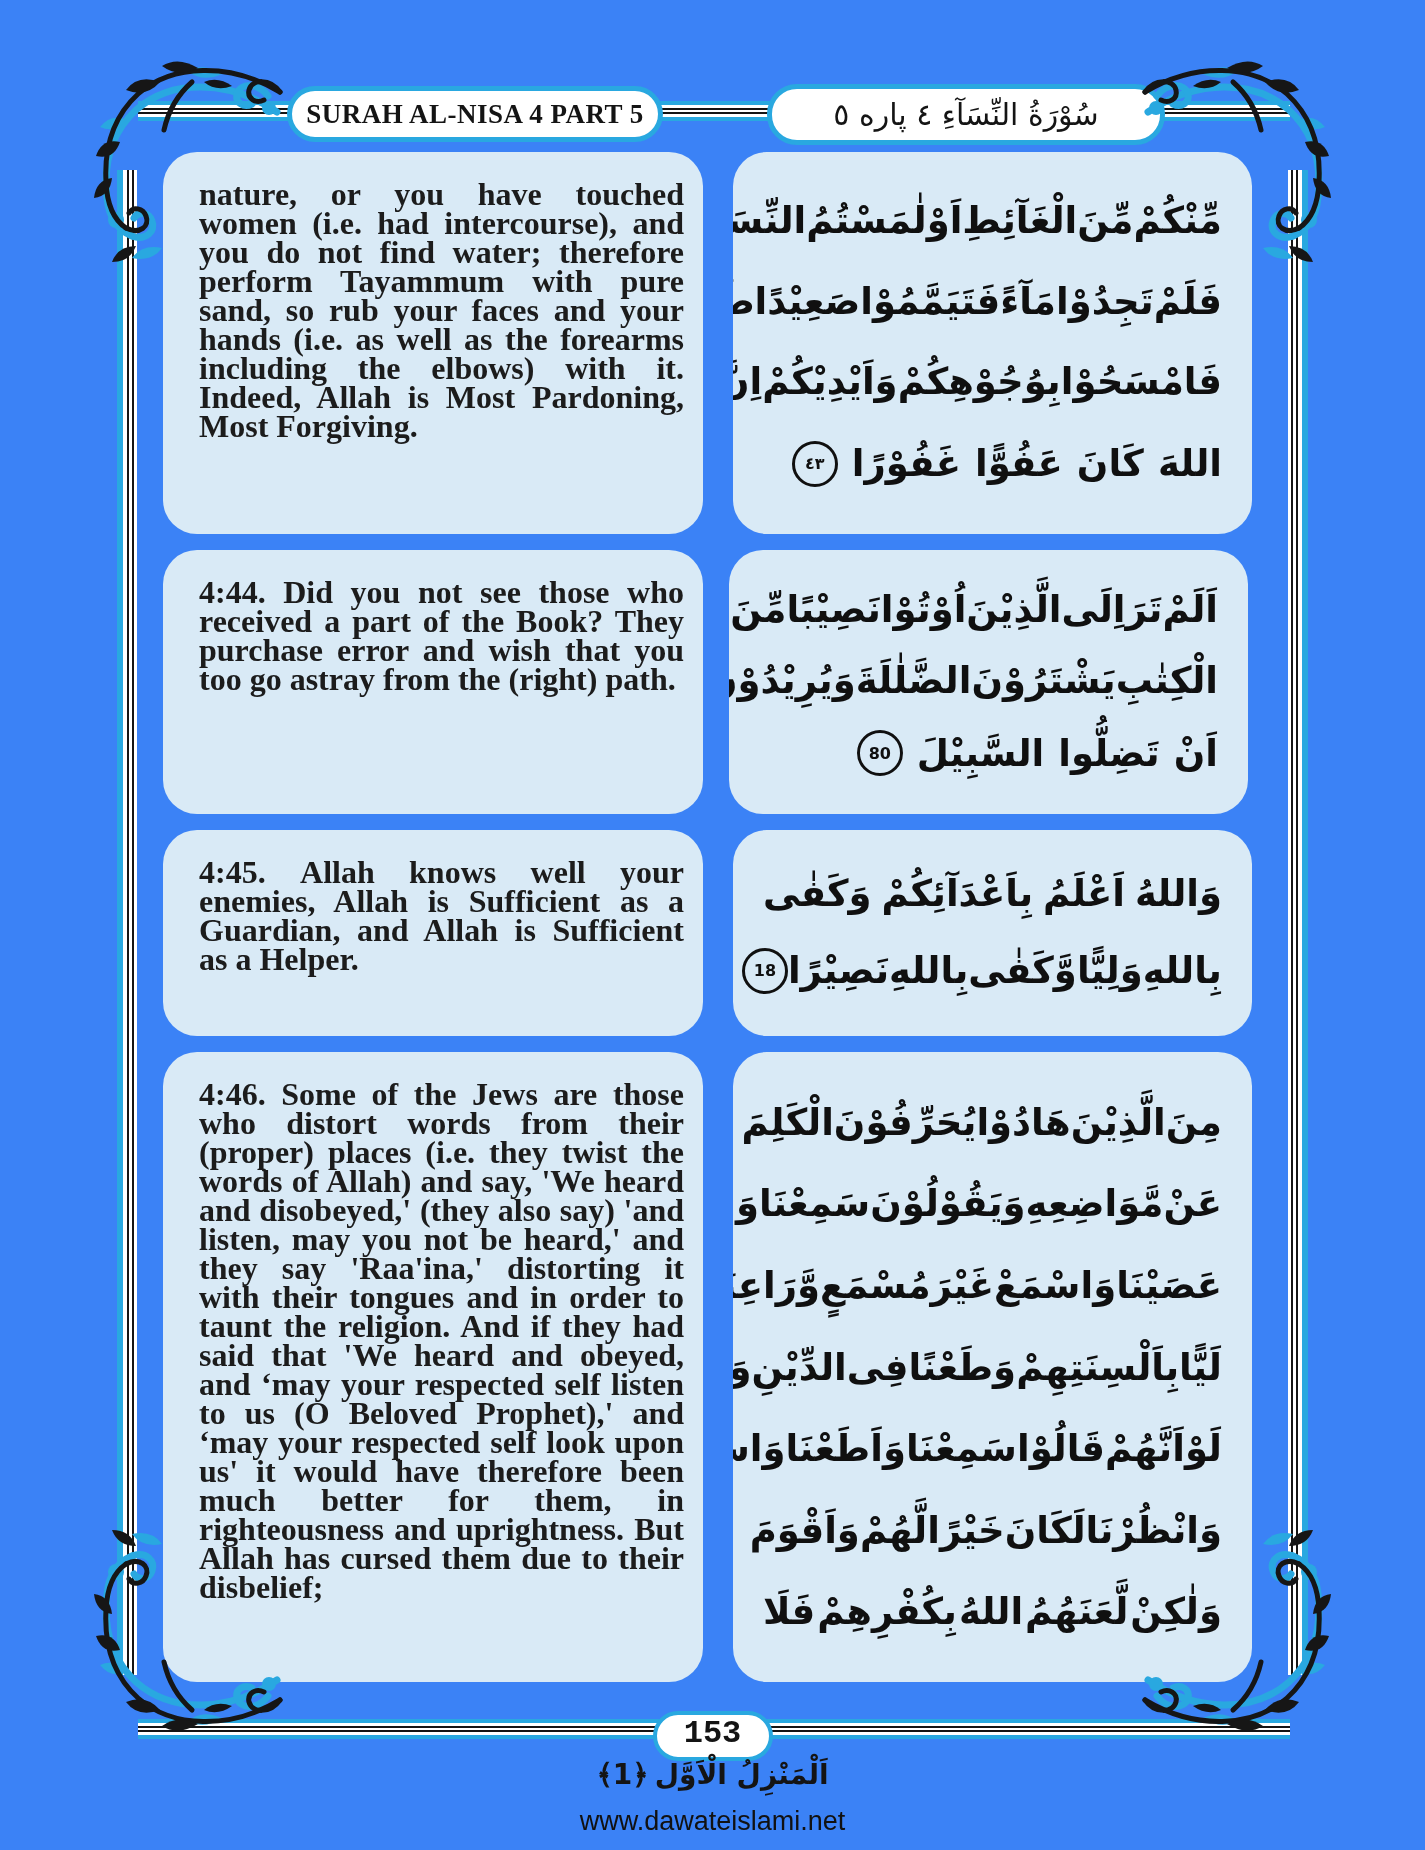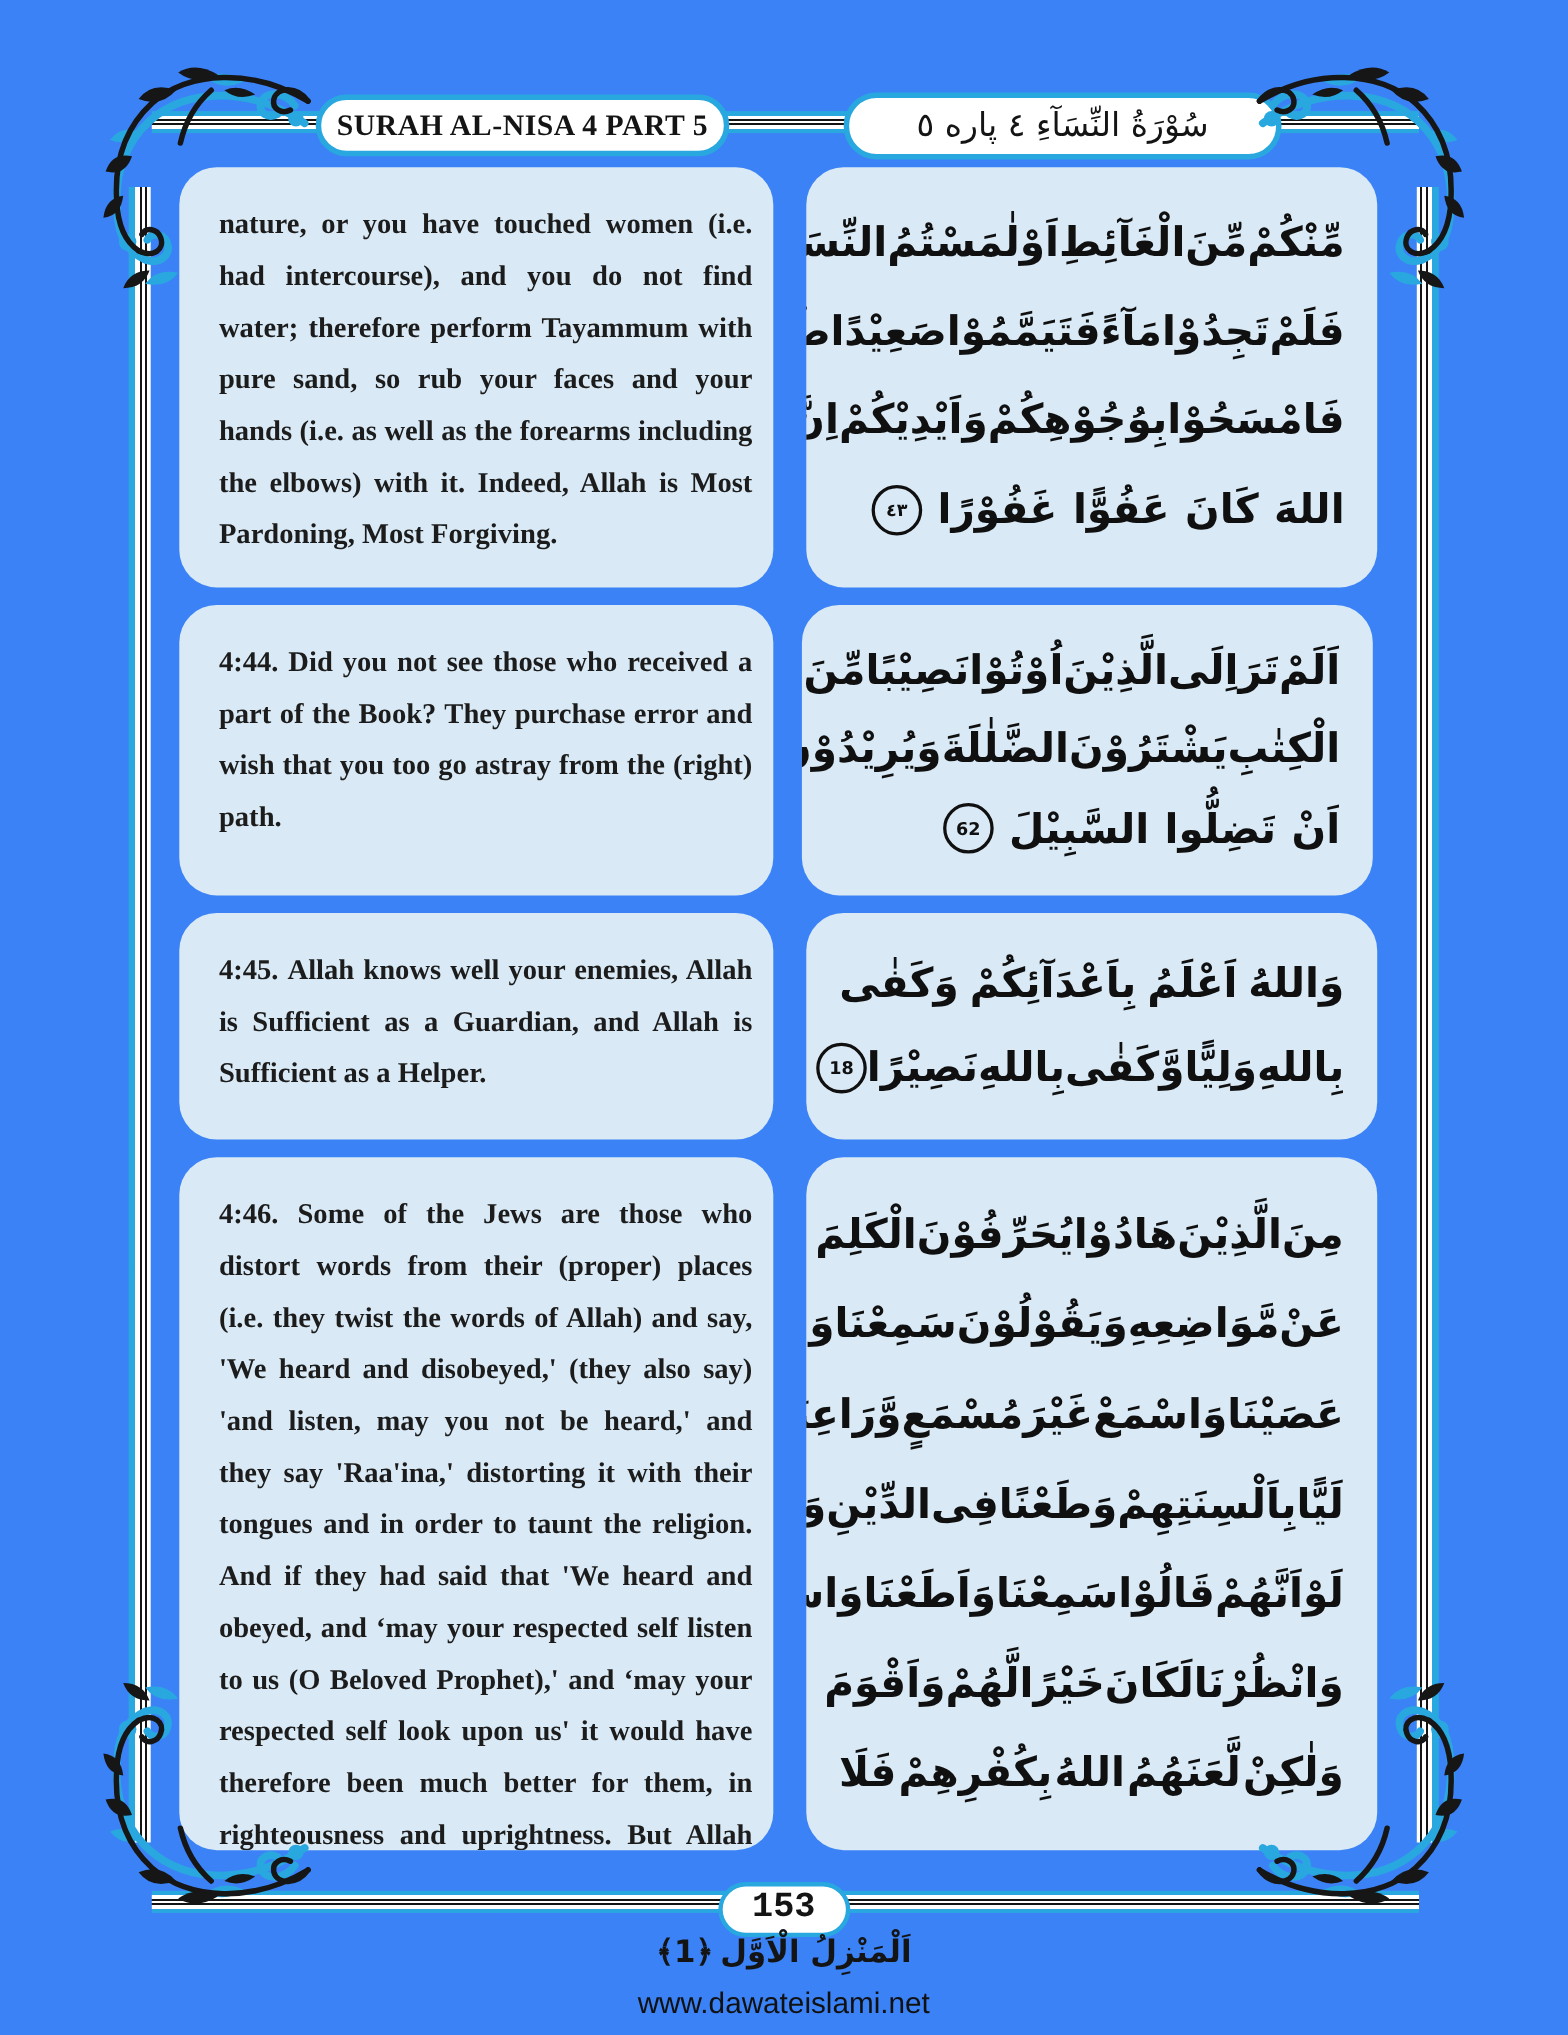--- a/index.html
+++ b/index.html
@@ -36,21 +36,21 @@
   
   .grid{position:absolute;left:163px;top:152px;width:1089px;display:flex;
         flex-direction:column;gap:16px;z-index:1;}
   .vrow{display:flex;gap:30px;}
   .vrow:nth-child(1){height:382px;}
   .vrow:nth-child(2){height:264px;gap:26px;}
   .vrow:nth-child(3){height:206px;}
   .vrow:nth-child(4){height:630px;}
   .box{background:#d9eaf6;border-radius:34px;box-sizing:border-box;}
   .ebox{width:540px;flex:none;overflow:hidden;}
-  .etext{margin:0;padding:28px 19px 12px 36px;font-size:26px;line-height:47px;
+  .etext{margin:0;padding:28px 19px 12px 36px;font-size:32px;line-height:29px;
          text-align:justify;color:#1c1c1c;font-weight:600;}
   .etext b{font-weight:bold;}
   .abox{width:519px;flex:none;display:flex;flex-direction:column;justify-content:space-evenly;
         padding:10px 30px;overflow:hidden;}
   .aline{display:flex;justify-content:space-between;align-items:center;direction:rtl;
          font-family:"DejaVu Sans",sans-serif;font-weight:bold;font-size:37px;color:#101010;
          white-space:nowrap;}
   .aline.nostretch{justify-content:flex-start;gap:.38em;}
   .vbadge{flex:none;width:46px;height:46px;border:3px solid #101010;border-radius:50%;
           display:flex;align-items:center;justify-content:center;font-size:16px;font-weight:bold;
@@ -254,21 +254,21 @@
           <div class="aline">
             <span>الْكِتٰبِ</span>
             <span>يَشْتَرُوْنَ</span>
             <span>الضَّلٰلَةَ</span>
             <span>وَيُرِيْدُوْنَ</span>
           </div>
           <div class="aline nostretch">
             <span>اَنْ</span>
             <span>تَضِلُّوا</span>
             <span>السَّبِيْلَ</span>
-            <span class="vbadge">62</span>
+            <span class="vbadge">80</span>
           </div>
         </section>
     </div>
 
     <div class="vrow">
       <section class="box ebox">
         <p class="etext"><b>4:45. </b><span>Allah knows well your enemies, Allah is Sufficient as a Guardian, and Allah is Sufficient as a Helper.</span></p>
       </section>
       <section class="box abox" dir="rtl">
           <div class="aline">

